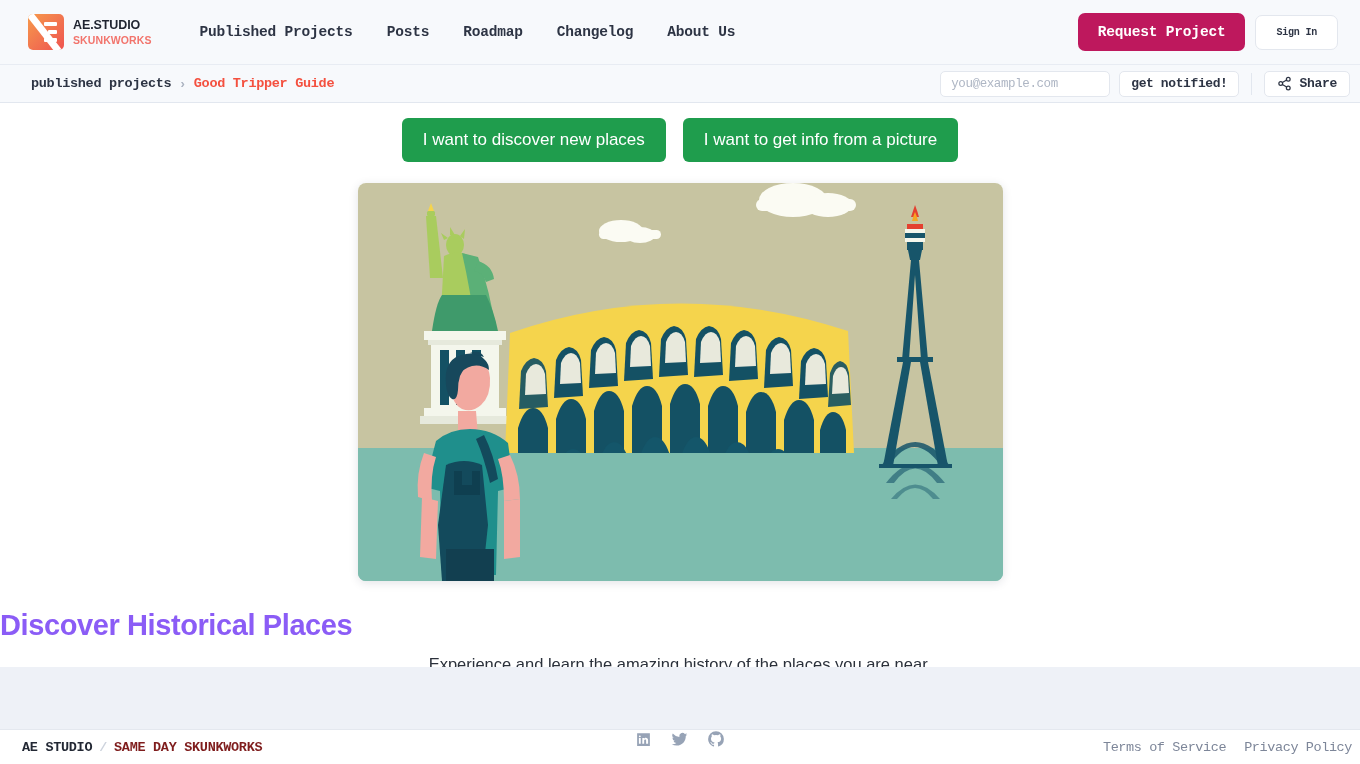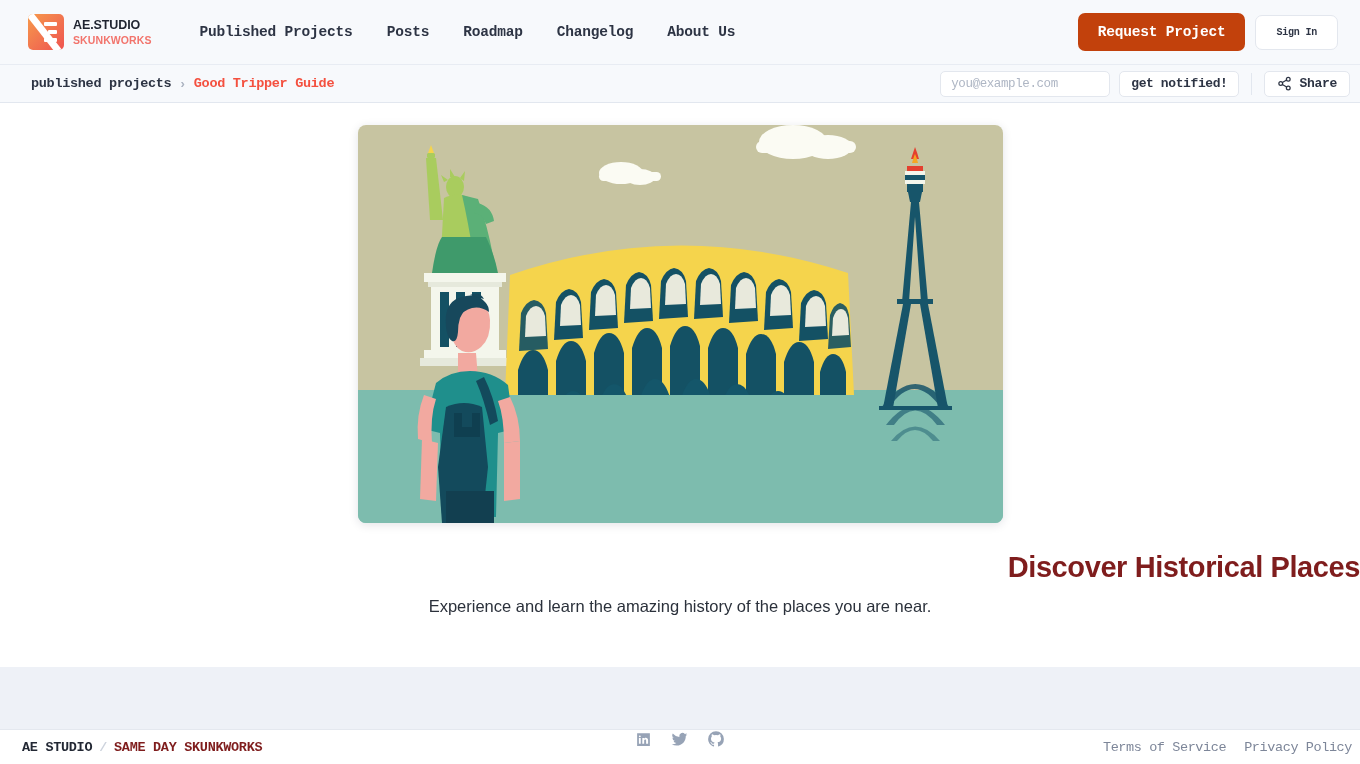--- a/index.html
+++ b/index.html
@@ -56,21 +56,21 @@
     font-family: "Liberation Mono", monospace;
     font-size: 14.5px; font-weight: bold; color: #2d3444;
     padding: 0 17px; cursor: pointer; white-space: nowrap;
     letter-spacing: -0.2px;
   }
   .nav-right {
     margin-left: auto; margin-right: 22px;
     display: flex; align-items: center; gap: 10px;
   }
   .btn-request {
-    background: #c2410c; color: #ffffff;
+    background: #be185d; color: #ffffff;
     font-family: "Liberation Mono", monospace;
     font-size: 14.5px; font-weight: bold;
     padding: 11px 20px; border: none; border-radius: 7px;
     cursor: pointer; letter-spacing: -0.2px; white-space: nowrap;
   }
   .btn-signin {
     background: #ffffff; color: #2d3444;
     font-family: "Liberation Mono", monospace;
     font-size: 10px; font-weight: bold;
     padding: 11px 20px; border: 1px solid #e3e7ee; border-radius: 7px;
@@ -144,23 +144,23 @@
     font-size: 17px; border: none; border-radius: 6px;
     padding: 12px 21px; cursor: pointer; white-space: nowrap;
   }
   .hero-wrap {
     margin: 21px auto 0; width: 645px; height: 398px;
     border-radius: 8px; overflow: hidden; position: relative;
     box-shadow: 0 2px 10px rgba(30,40,60,0.13);
   }
   .hero-svg { display: block; width: 645px; height: 398px; }
   .headline {
-    text-align: right; margin-top: 28px;
-    font-family: "Liberation Sans", sans-serif;
-    font-size: 29px; font-weight: bold; color: #7f1d1d;
+    text-align: left; margin-top: 28px;
+    font-family: "Liberation Sans", sans-serif;
+    font-size: 29px; font-weight: bold; color: #8b5cf6;
     letter-spacing: -0.4px;
   }
   .subhead {
     text-align: center; margin-top: 13px;
     font-family: "Liberation Sans", sans-serif;
     font-size: 16.5px; color: #2b313b;
   }
 
   
   .band {
@@ -247,20 +247,24 @@
         <line x1="8.6" y1="10.5" x2="15.4" y2="6.5"></line>
         <line x1="8.6" y1="13.5" x2="15.4" y2="17.5"></line>
       </svg>
       <span>Share</span>
     </button>
   </div>
 </div>
 
 <div class="main">
 
+  <div class="cta-row">
+    <button class="cta">I want to discover new places</button>
+    <button class="cta">I want to get info from a picture</button>
+  </div>
 
   <div class="hero-wrap">
     <svg class="hero-svg" viewBox="0 0 645 398">
 
       <rect x="0" y="0" width="645" height="265" fill="#c7c4a1"></rect>
 
       <rect x="0" y="265" width="645" height="133" fill="#7dbcae"></rect>
 
       <g fill="#fbfbf3">
         <g>

